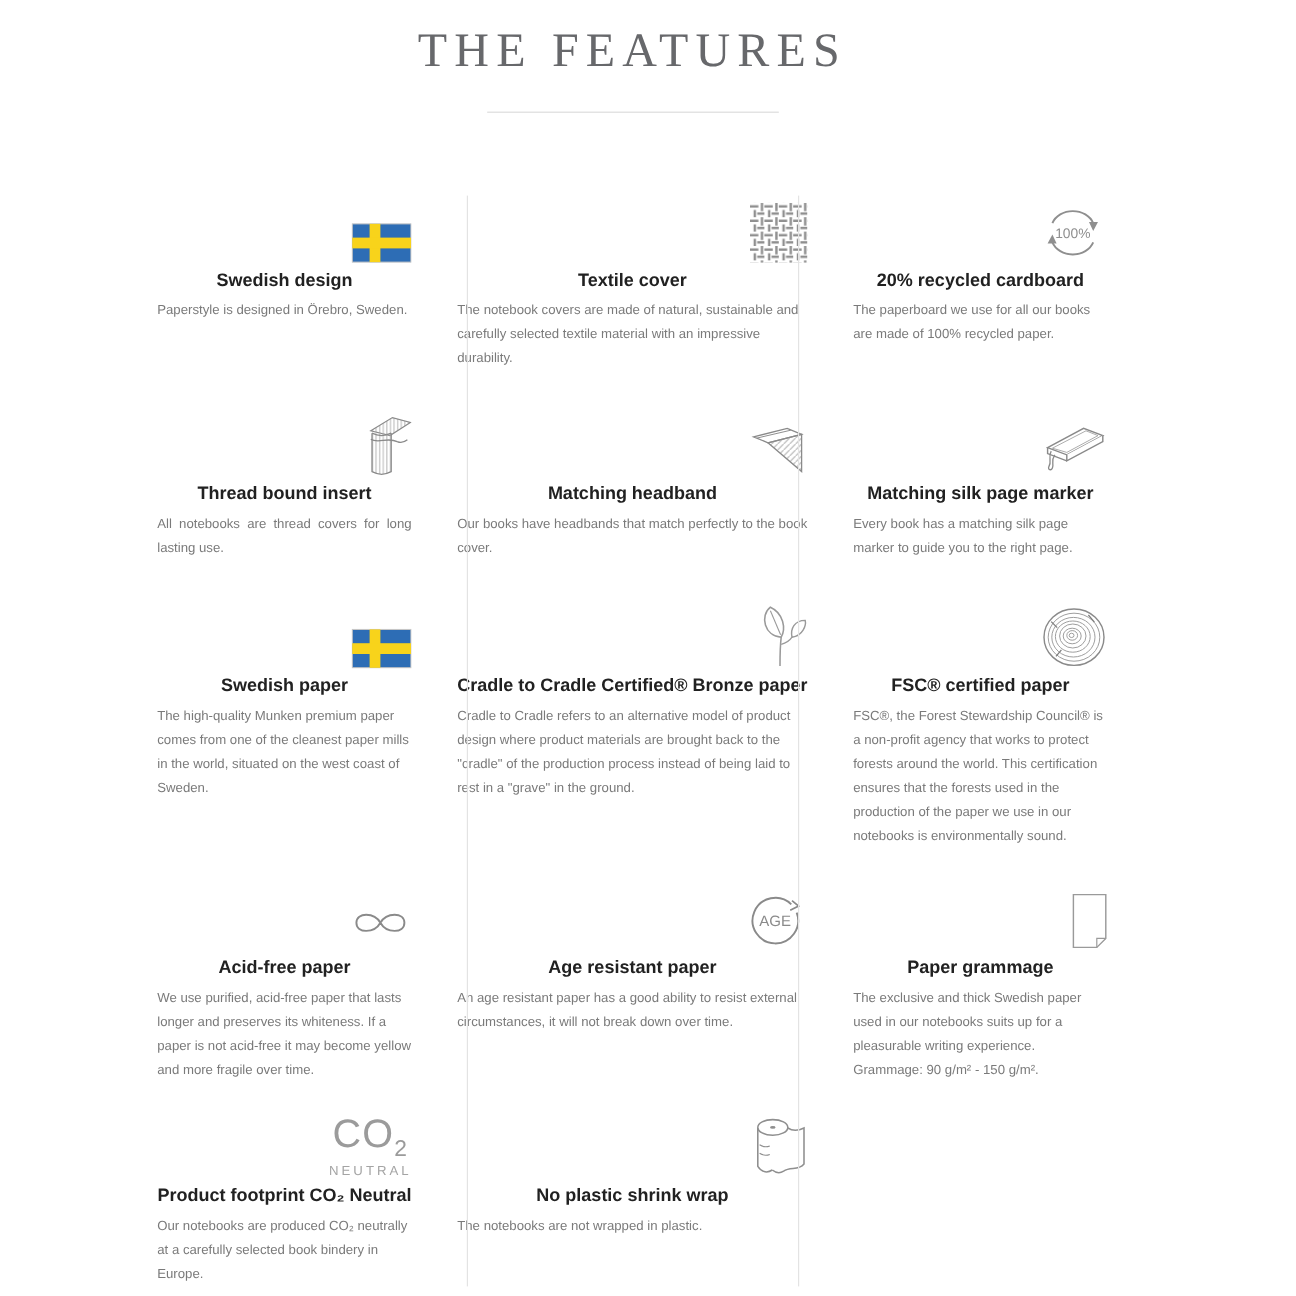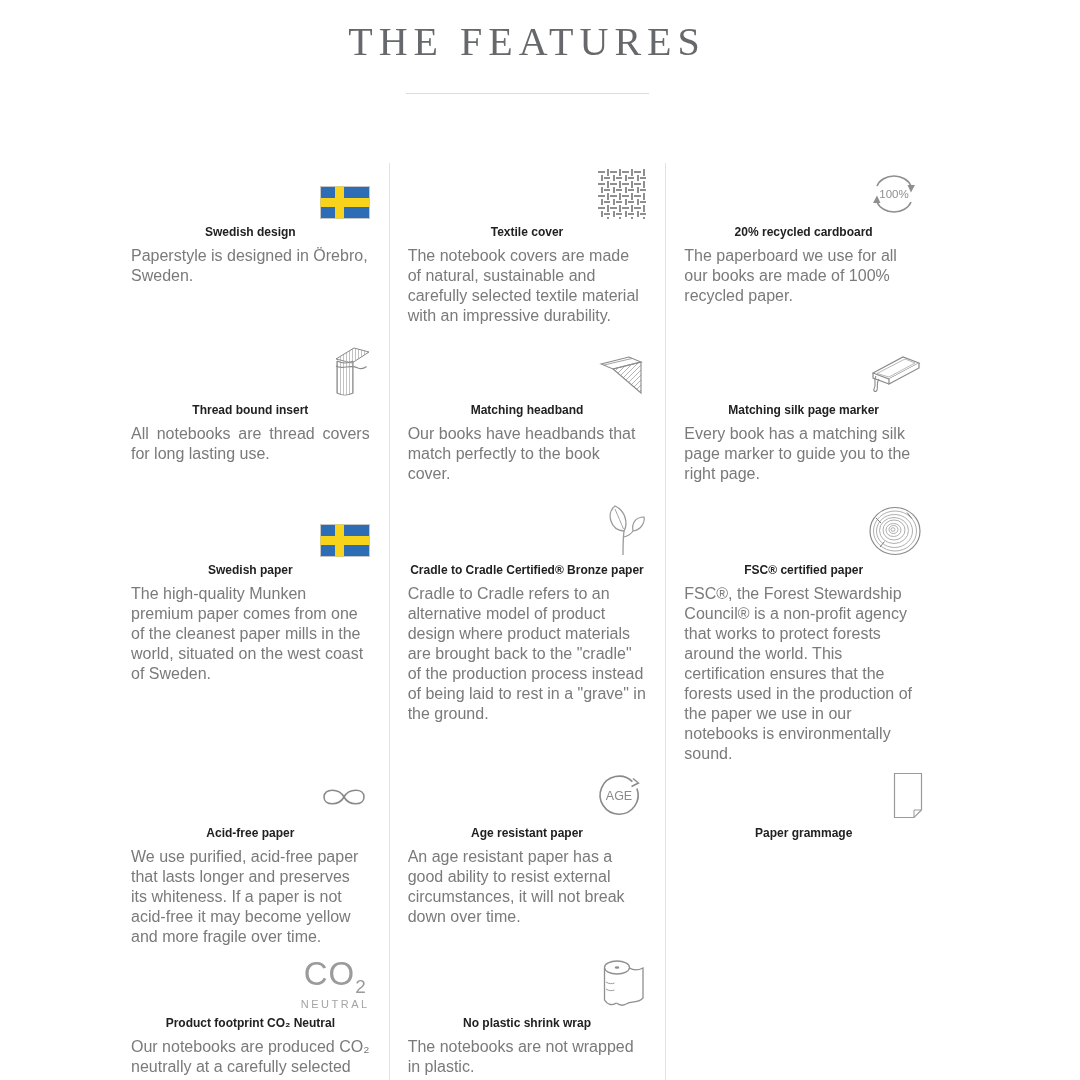--- a/index.html
+++ b/index.html
@@ -19,24 +19,24 @@
     position:relative; margin-top:69px;
     display:grid; grid-template-columns:1fr 1fr 1fr;
     grid-template-rows:minmax(178px,auto) minmax(160px,auto) minmax(235px,auto) minmax(190px,auto) auto;
   }
   .vline { position:absolute; top:0; bottom:0; width:1px; background:#e3e3e3; }
   .vline-1 { left:33.333%; }
   .vline-2 { left:66.667%; }
   .feature { padding:0 19px; }
   .icon-slot { height:56px; display:flex; align-items:flex-end; justify-content:flex-end; margin-bottom:6px; }
   .feature-title {
-    font-size:12px; font-weight:700; color:#212121; text-align:center;
+    font-size:15px; font-weight:700; color:#212121; text-align:center;
     margin:0 0 7px 0; white-space:nowrap; overflow:hidden;
   }
-  .feature-body { font-size:16px; line-height:20px; color:#7a7a7a; margin:0; text-align:left; }
+  .feature-body { font-size:11px; line-height:20px; color:#7a7a7a; margin:0; text-align:left; }
   .feature:nth-child(4) .feature-body { text-align:justify; }
   
   .co2-icon { text-align:center; line-height:1; }
   .co2-main { font-size:33px; color:#9b9b9b; letter-spacing:1px; }
   .co2-main sub { font-size:19px; }
   .co2-label { display:block; font-size:11px; letter-spacing:2.5px; color:#a4a4a4; margin-top:3px; }
   svg text { font-family:"Liberation Sans","DejaVu Sans",sans-serif; }
 </style>
 </head>
 <body>
@@ -209,20 +209,21 @@
     </div>
 
     <div class="feature">
       <div class="icon-slot">
         <svg width="30" height="48" viewBox="0 0 30 48">
           <path d="M1.5 1.5 H28.5 V38 L21 45.5 H1.5 Z" fill="none" stroke="#9a9a9a" stroke-width="1.2"></path>
           <path d="M28.5 38 L21 38 L21 45.5" fill="none" stroke="#9a9a9a" stroke-width="1"></path>
         </svg>
       </div>
       <h3 class="feature-title">Paper grammage</h3>
+      <p class="feature-body">The exclusive and thick Swedish paper used in our notebooks suits up for a pleasurable writing experience. Grammage:  90 g/m² - 150 g/m².</p>
     </div>
 
     <div class="feature">
       <div class="icon-slot">
         <div class="co2-icon">
           <span class="co2-main"><span>CO</span><sub>2</sub></span>
           <span class="co2-label">NEUTRAL</span>
         </div>
       </div>
       <h3 class="feature-title">Product footprint CO₂ Neutral</h3>

